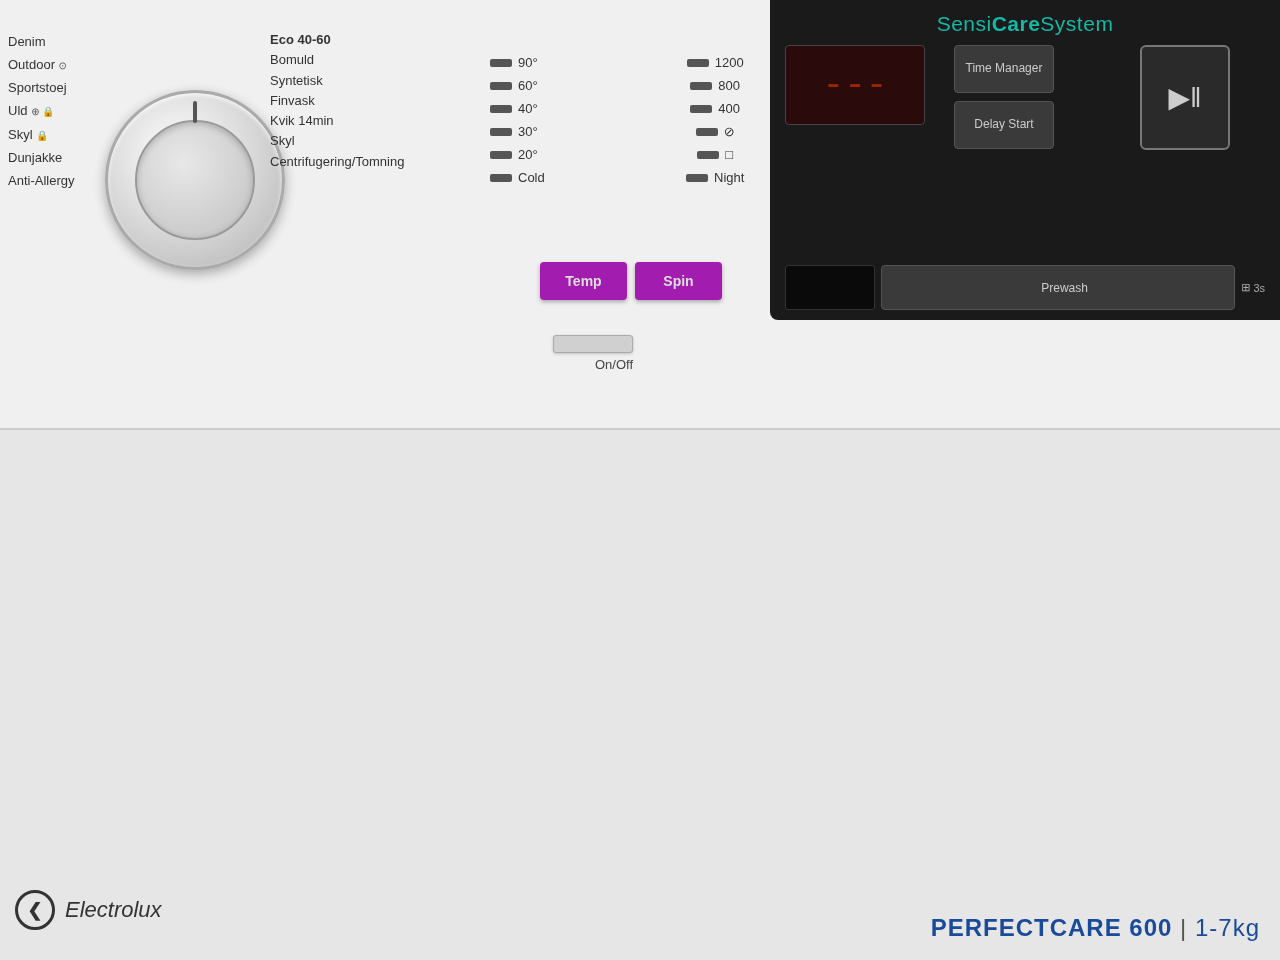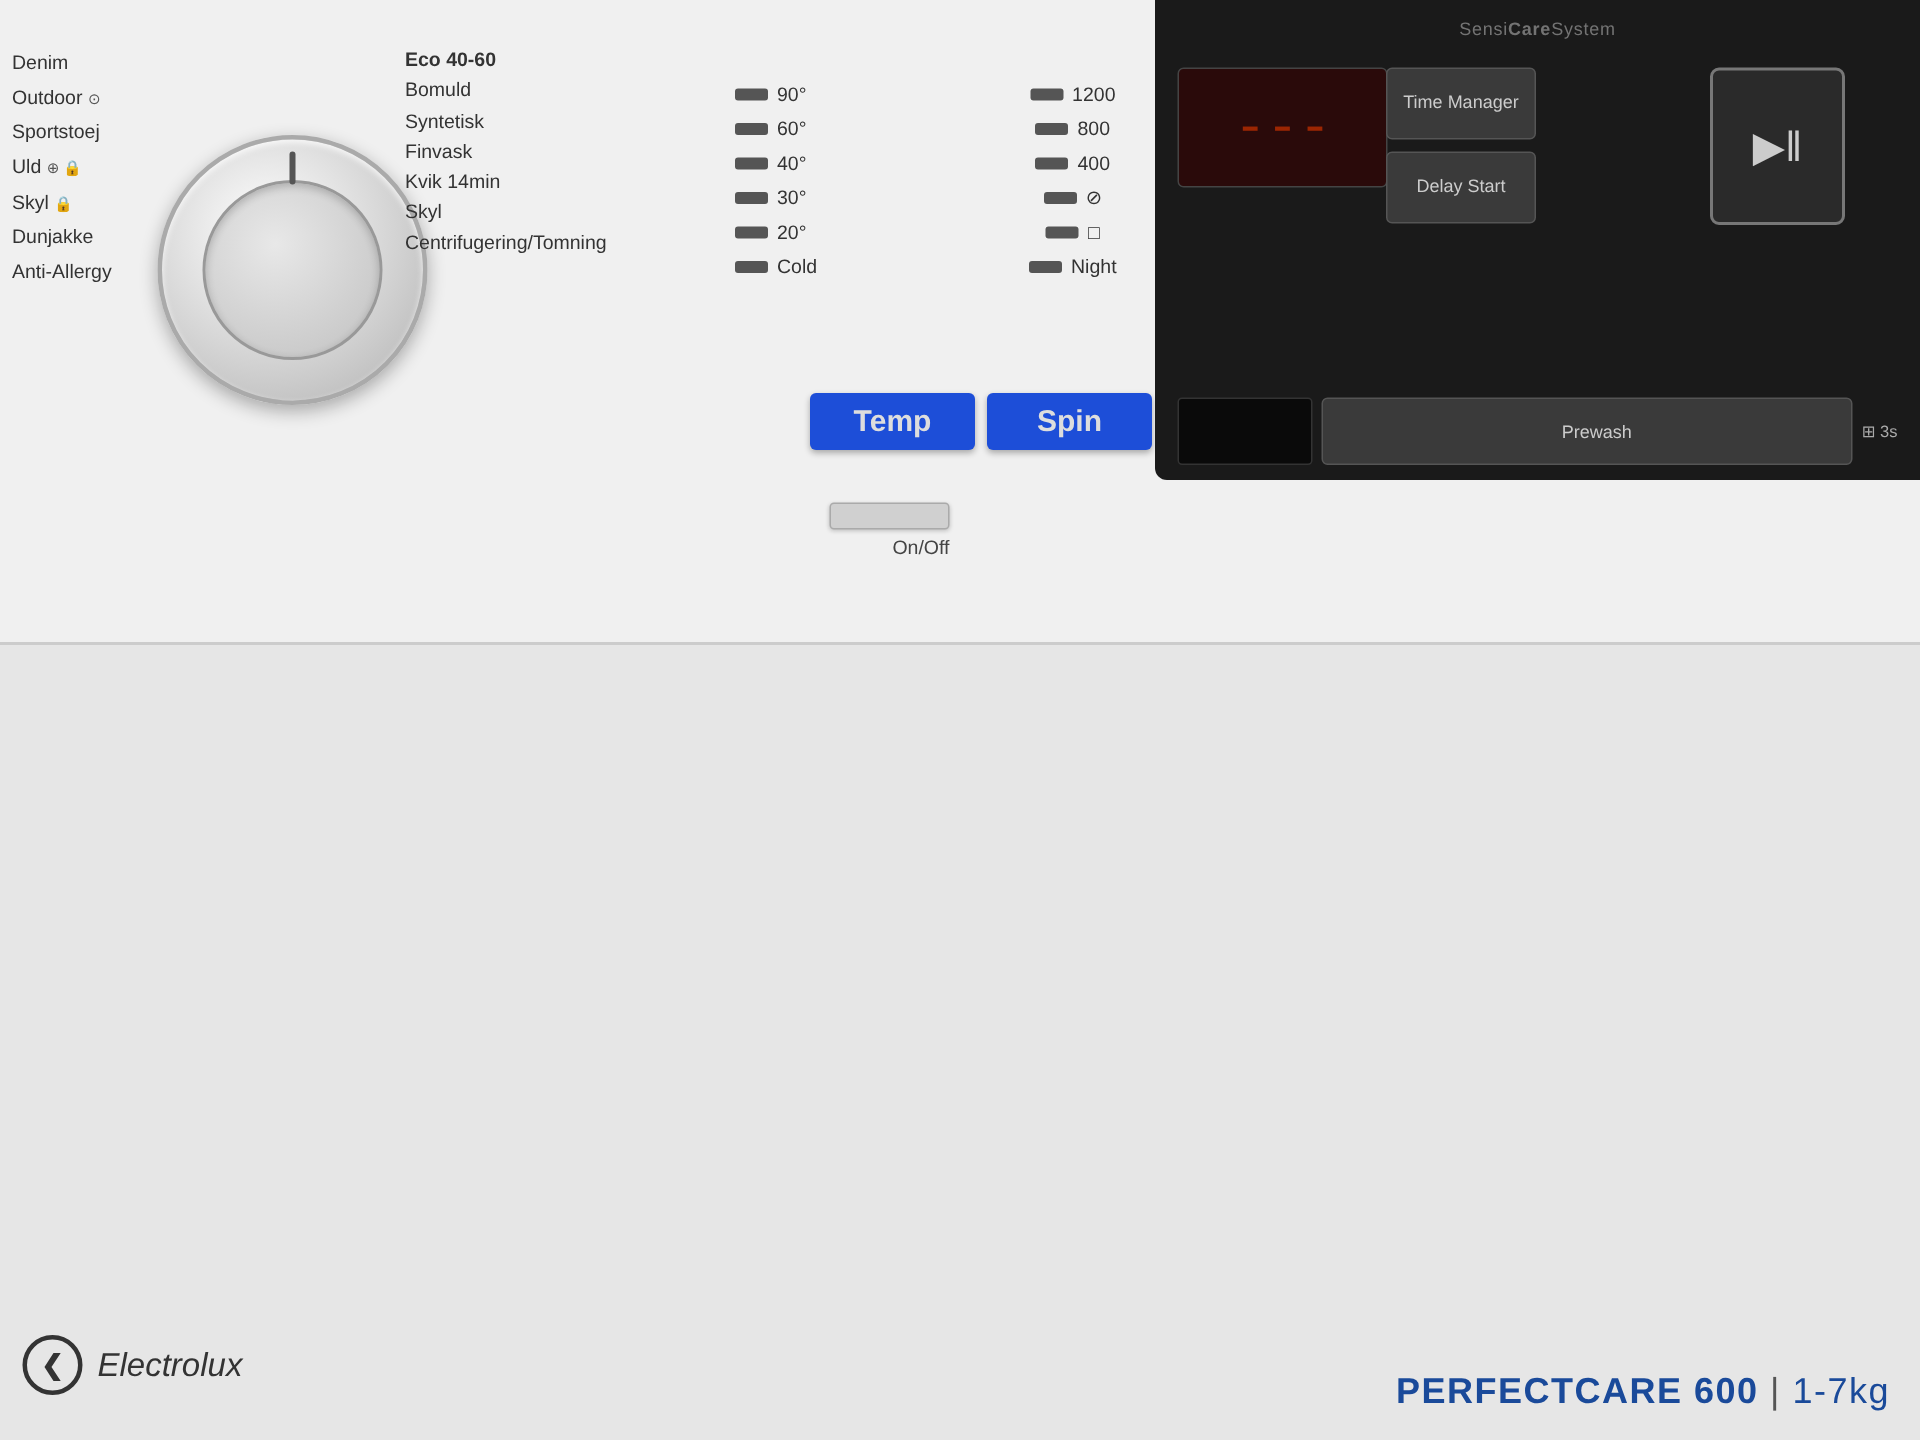--- a/index.html
+++ b/index.html
@@ -141,27 +141,27 @@
     
     .temp-spin-buttons {
       position: absolute;
       left: 540px;
       top: 262px;
       display: flex;
       gap: 8px;
     }
 
     .ts-button {
-      width: 110px;
+      width: 87px;
       height: 38px;
-      background: #1d4ed8;
+      background: #a21caf;
       border: none;
       border-radius: 4px;
       color: #ddd;
-      font-size: 20px;
+      font-size: 14px;
       font-weight: bold;
       cursor: pointer;
       box-shadow: 0 2px 4px rgba(0,0,0,0.3);
     }
 
     
     .onoff-section {
       position: absolute;
       left: 553px;
       top: 335px;
@@ -193,22 +193,22 @@
       top: 0;
       width: 510px;
       height: 320px;
       background: #1a1a1a;
       border-bottom-left-radius: 8px;
     }
 
     .sensicare-title {
       text-align: center;
       padding: 12px 0 8px;
-      color: #737373;
-      font-size: 12px;
+      color: #14b8a6;
+      font-size: 21px;
       letter-spacing: 0.5px;
     }
 
     .sensicare-title span.bold {
       font-weight: bold;
     }
 
     .sensicare-title span.light {
       font-weight: 300;
     }
@@ -231,21 +231,21 @@
     .display-digits {
       font-size: 36px;
       color: #cc3300;
       font-family: 'Courier New', monospace;
       opacity: 0.7;
     }
 
     
     .sensicare-buttons-left {
       position: absolute;
-      left: 154px;
+      left: 184px;
       top: 45px;
       display: flex;
       flex-direction: column;
       gap: 8px;
     }
 
     .sc-button {
       width: 100px;
       height: 48px;
       background: #3a3a3a;

